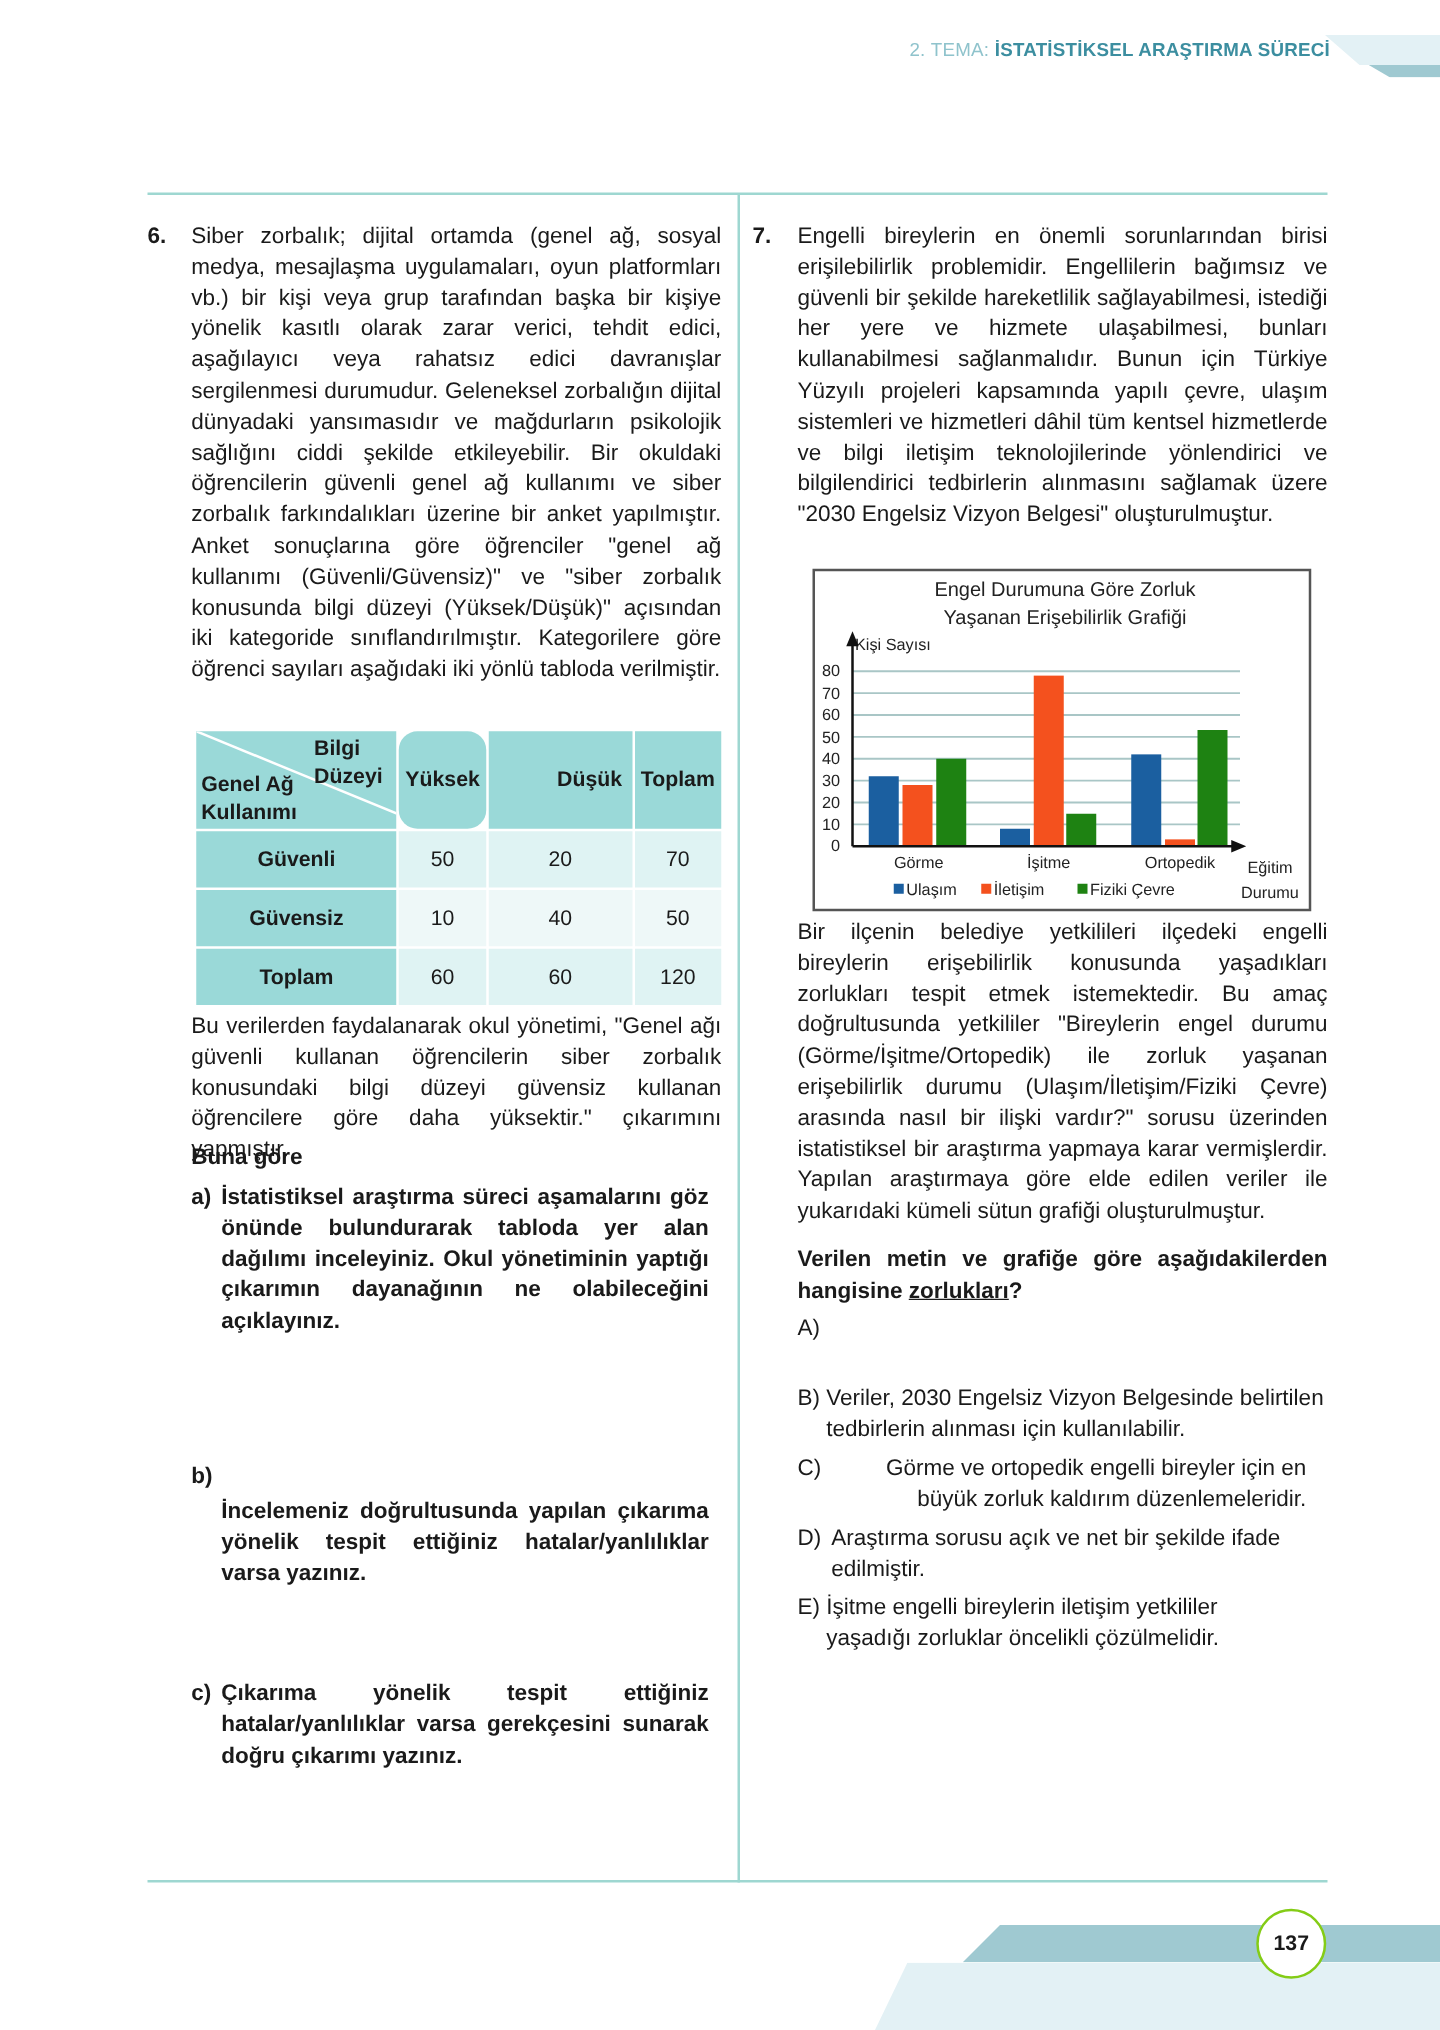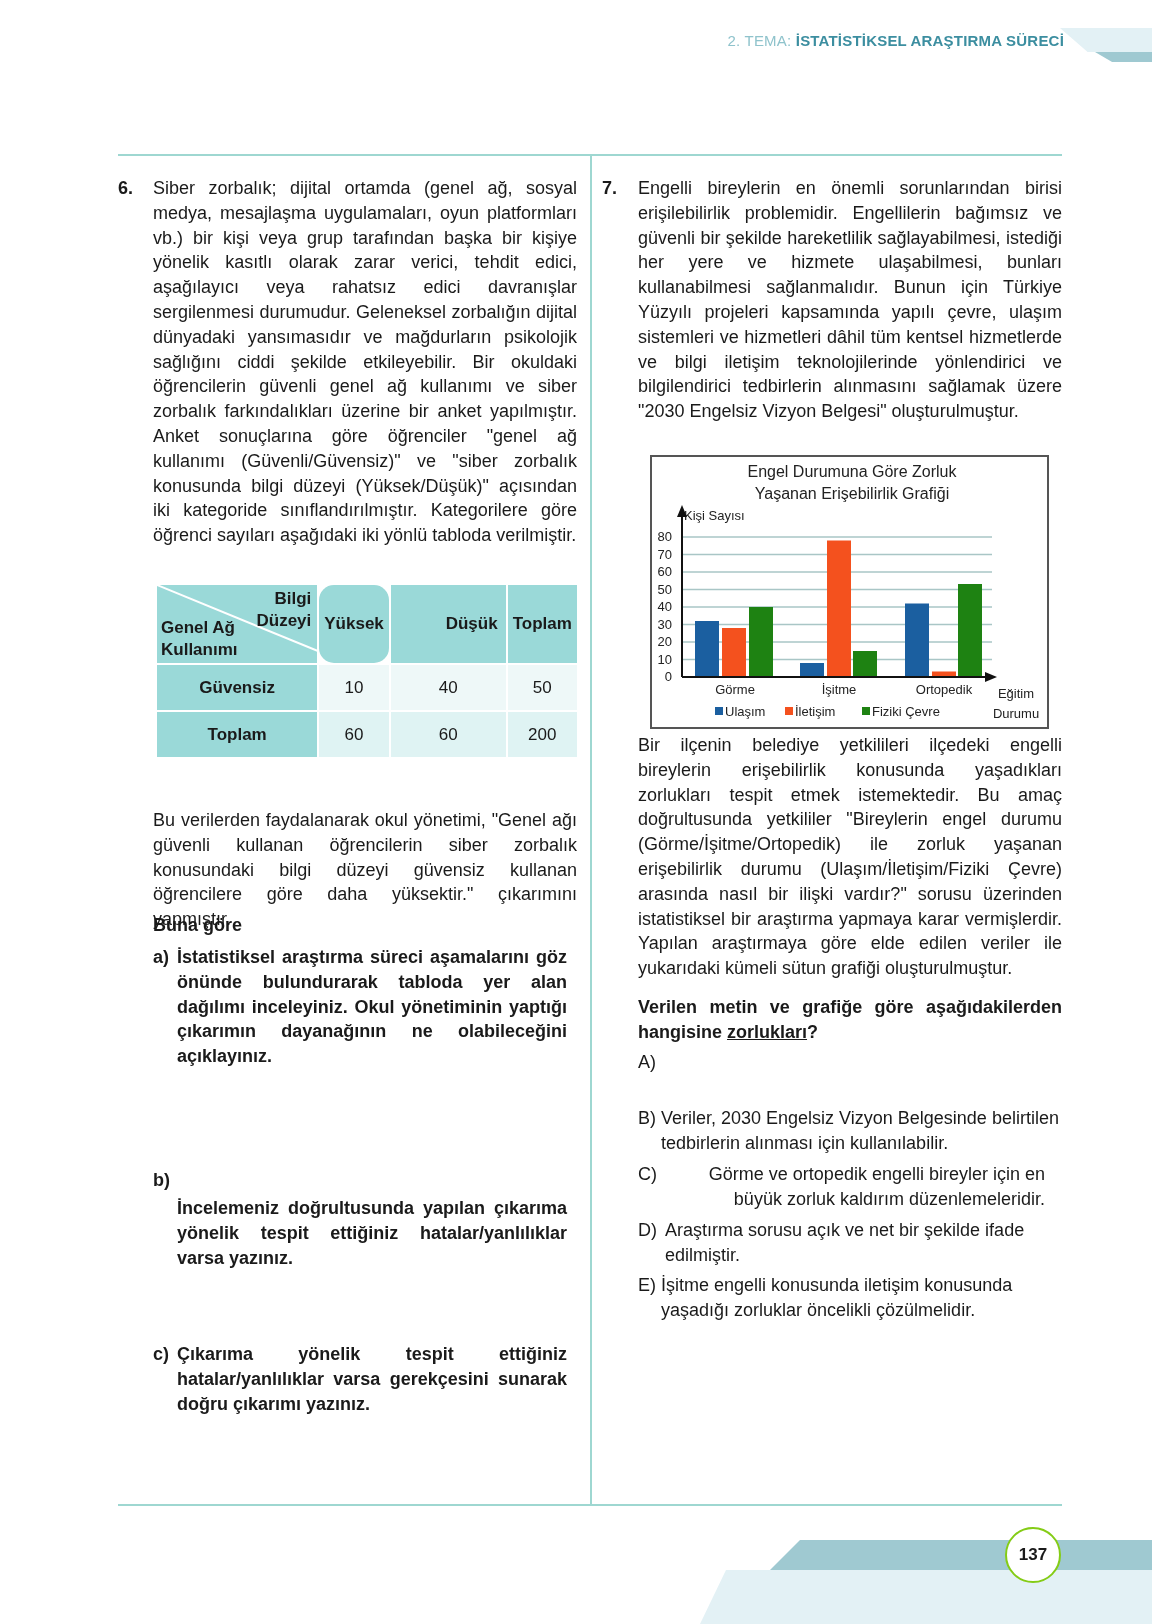--- a/index.html
+++ b/index.html
@@ -47,39 +47,45 @@
 <div class="q just" style="left:153px;top:176px;width:424px;">Siber zorbalık; dijital ortamda (genel ağ, sosyal medya, mesajlaşma uygulamaları, oyun platformları vb.) bir kişi veya grup tarafından başka bir kişiye yönelik kasıtlı olarak zarar verici, tehdit edici, aşağılayıcı veya rahatsız edici davranışlar sergilenmesi durumudur. Geleneksel zorbalığın dijital dünyadaki yansımasıdır ve mağdurların psikolojik sağlığını ciddi şekilde etkileyebilir. Bir okuldaki öğrencilerin güvenli genel ağ kullanımı ve siber zorbalık farkındalıkları üzerine bir anket yapılmıştır. Anket sonuçlarına göre öğrenciler "genel ağ kullanımı (Güvenli/Güvensiz)" ve "siber zorbalık konusunda bilgi düzeyi (Yüksek/Düşük)" açısından iki kategoride sınıflandırılmıştır. Kategorilere göre öğrenci sayıları aşağıdaki iki yönlü tabloda verilmiştir.</div>
 
 <table class="t">
   <tbody>
       <tr>
     <td class="th" style="width:186px;padding:0;">
       <div class="diag">
         <svg width="190" height="80" style="position:absolute;left:0;top:0;">
               <line x1="0" y1="0" x2="190" y2="78" stroke="#fff" stroke-width="2"></line>
             </svg>
-        <div style="position:absolute;right:6px;top:3px;width:60px;text-align:right;line-height:22px;">Bilgi Düzeyi</div>
+        <div style="position:absolute;right:6px;top:3px;width:60px;text-align:left;line-height:22px;">Bilgi Düzeyi</div>
         <div style="position:absolute;left:4px;top:32px;width:90px;text-align:left;line-height:22px;">Genel Ağ Kullanımı</div>
       </div>
     </td>
     <td class="th" style="width:70px;border-radius:15px;">Yüksek</td>
     <td class="th" style="width:70px;padding-left:48px;">Düşük</td>
     <td class="th" style="width:70px;">Toplam</td>
+  </tr>
+  <tr style="height:45px;">
+    <td class="tr-h">Güvenli</td>
+    <td class="tc1">50</td>
+    <td class="tc1">20</td>
+    <td class="tc1">70</td>
   </tr>
   <tr style="height:45px;">
     <td class="tr-h">Güvensiz</td>
     <td class="tc2">10</td>
     <td class="tc2">40</td>
     <td class="tc2">50</td>
   </tr>
   <tr style="height:45px;">
     <td class="tr-h">Toplam</td>
     <td class="tc1">60</td>
     <td class="tc1">60</td>
-    <td class="tc1">200</td>
+    <td class="tc1">120</td>
   </tr>
 </tbody>
   </table>
 
 <div class="q just" style="left:153px;top:808px;width:424px;">Bu verilerden faydalanarak okul yönetimi, "Genel ağı güvenli kullanan öğrencilerin siber zorbalık konusundaki bilgi düzeyi güvensiz kullanan öğrencilere göre daha yüksektir." çıkarımını yapmıştır.</div>
 <div class="q bold" style="left:153px;top:913px;">Buna göre</div>
 
 <div class="q bold" style="left:153px;top:945px;">a)</div>
 <div class="q bold just" style="left:177px;top:945px;width:390px;">İstatistiksel araştırma süreci aşamalarını göz önünde bulundurarak tabloda yer alan dağılımı inceleyiniz. Okul yönetiminin yaptığı çıkarımın dayanağının ne olabileceğini açıklayınız.</div>
 
@@ -167,18 +173,18 @@
 <div class="opt" style="left:638px;top:1162px;width:424px;">
   <span style="position:absolute;left:0;top:0;">C)</span>
   <div style="padding-left:27px;width:380px;text-align:right;">Görme ve ortopedik engelli bireyler için en büyük zorluk kaldırım düzenlemeleridir.</div>
 </div>
 <div class="opt" style="left:638px;top:1218px;width:424px;">
   <span style="position:absolute;left:0;top:0;">D)</span>
   <div style="padding-left:27px;width:395px;">Araştırma sorusu açık ve net bir şekilde ifade edilmiştir.</div>
 </div>
 <div class="opt" style="left:638px;top:1273px;width:424px;">
   <span style="position:absolute;left:0;top:0;">E)</span>
-  <div style="padding-left:23px;width:380px;">İşitme engelli konusunda iletişim konusunda yaşadığı zorluklar öncelikli çözülmelidir.</div>
+  <div style="padding-left:23px;width:380px;">İşitme engelli bireylerin iletişim yetkililer yaşadığı zorluklar öncelikli çözülmelidir.</div>
 </div>
 
 <div class="page-band1"></div>
 <div class="page-band2"></div>
 <div class="page-num">137</div>
 
 </body></html>

